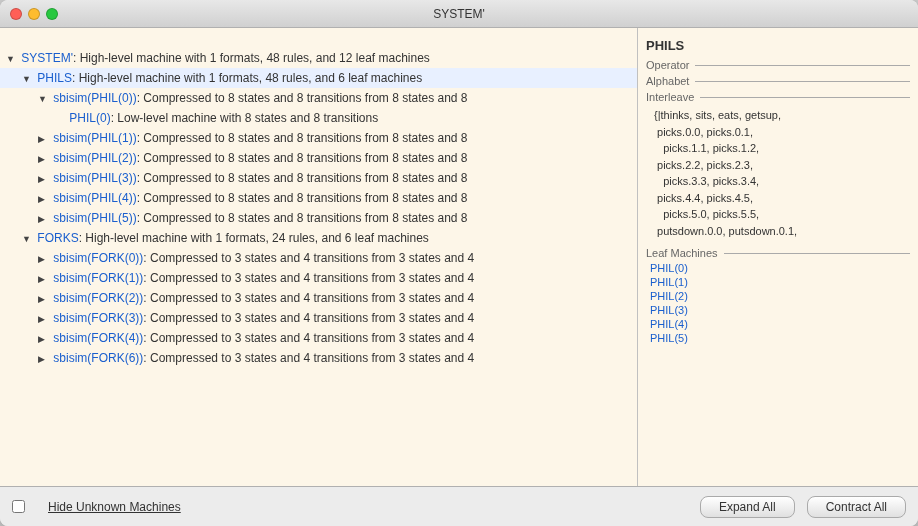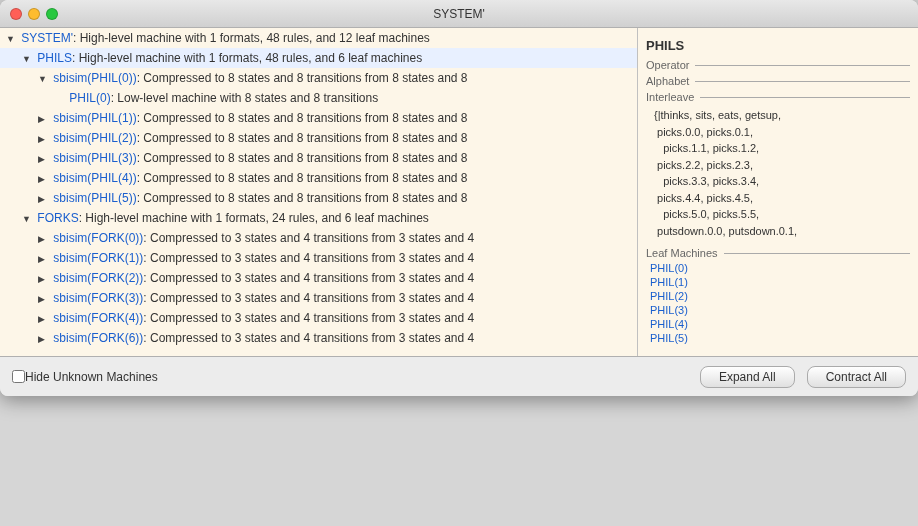--- a/index.html
+++ b/index.html
@@ -7,21 +7,21 @@
       width: 918px;
       height: 526px;
       background: #d6d6d6;
       font-family: -apple-system, "Helvetica Neue", Arial, sans-serif;
       font-size: 12px;
       overflow: hidden;
     }
 
     .window {
       width: 918px;
-      height: 396px;
+      height: 526px;
       background: #ececec;
       border-radius: 8px;
       box-shadow: 0 4px 20px rgba(0,0,0,0.4);
       display: flex;
       flex-direction: column;
       overflow: hidden;
     }
 
     
     .titlebar {
@@ -63,21 +63,21 @@
       flex: 1;
       overflow: hidden;
     }
 
     
     .left-panel {
       flex: 1;
       background: #fdf6e8;
       overflow: auto;
       border-right: 1px solid #c0c0c0;
-      padding: 0 0;
+      padding: 20px 0;
     }
 
     
     .right-panel {
       width: 280px;
       background: #fdf6e8;
       display: flex;
       flex-direction: column;
       overflow: hidden;
     }
@@ -189,24 +189,25 @@
       background: linear-gradient(to bottom, #ffffff, #e0e0e0);
       border: 1px solid #aaa;
       border-radius: 8px;
       cursor: pointer;
       color: #333;
     }
 
     .checkbox-label {
       display: flex;
       align-items: center;
-      gap: 0;
+      gap: 23px;
       font-size: 12px;
       color: #333;
       cursor: pointer;
+      text-decoration: underline;
     }
 
     
     .left-panel-inner {
       min-width: 100%;
     }
   </style>
 </head>
 <body>
 

